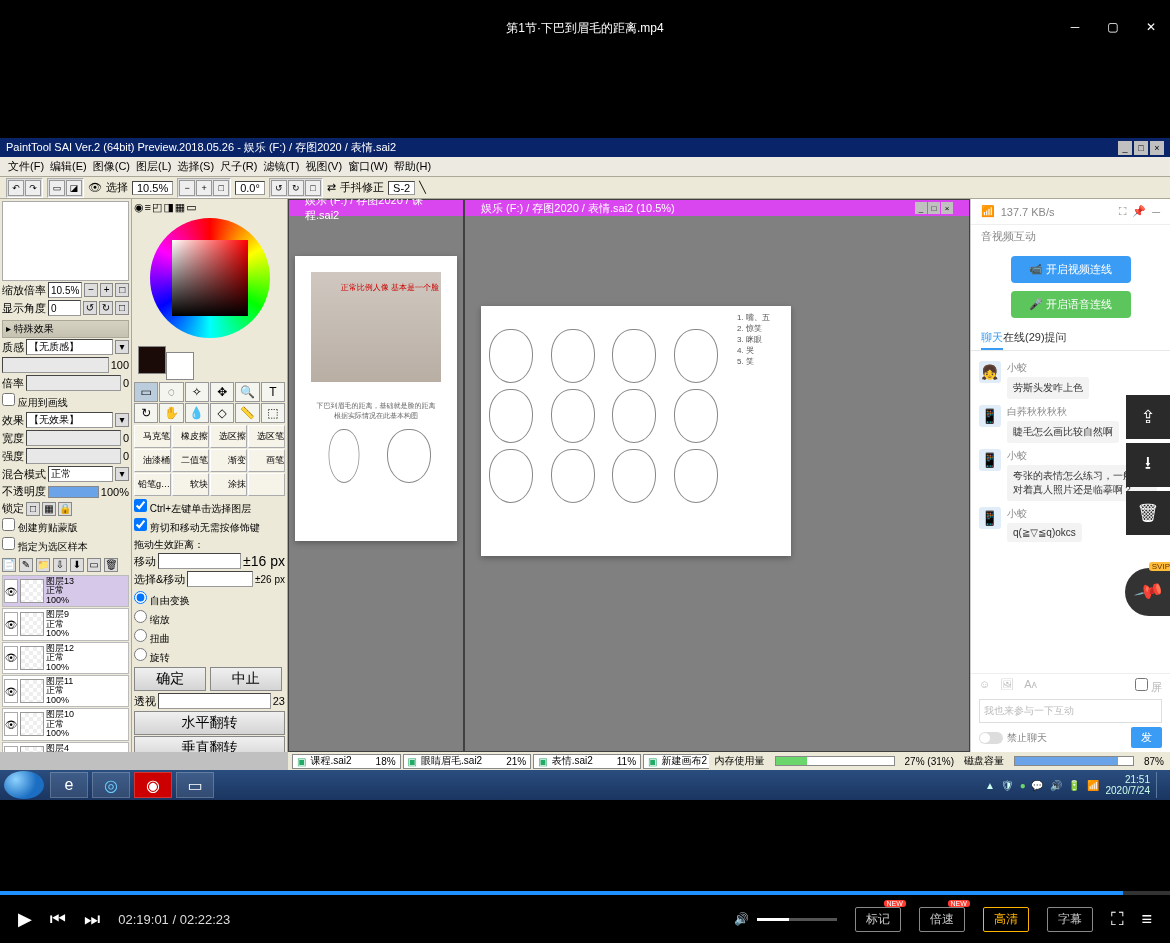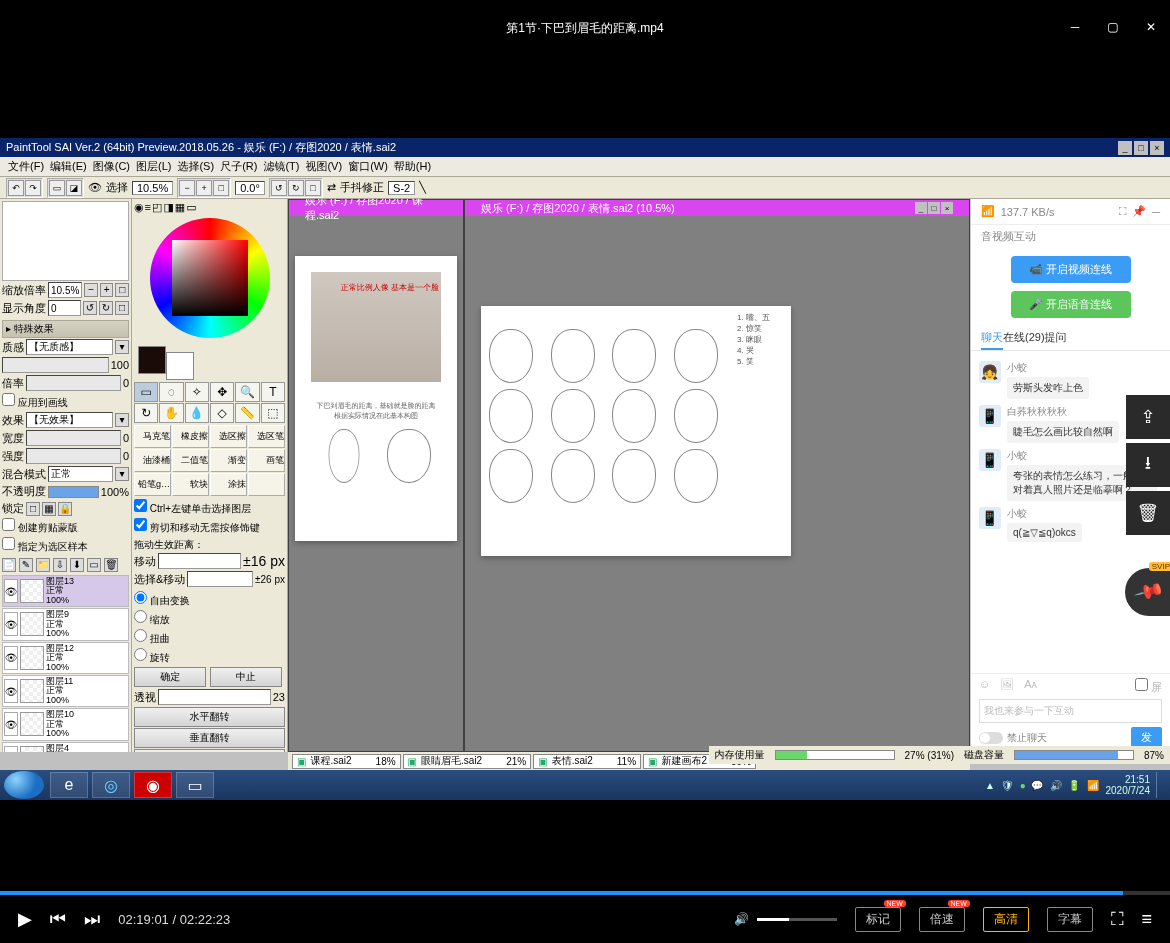--- a/index.html
+++ b/index.html
@@ -30,21 +30,21 @@
 .row label { flex: 0 0 auto; }
 .row .fld { flex: 1; background: #fff; border: 1px inset #999; padding: 0 2px; height: 16px; font-size: 10px; display:flex; align-items:center;}
 .row .pm { width: 14px; height: 14px; background: #ddd; border: 1px solid #888; font-size: 10px; text-align: center; line-height: 12px;}
 .sect-title { background: linear-gradient(#d6d2c2,#c6c2b2); font-size: 10px; padding: 1px 3px; border: 1px solid #aca899; margin-top: 3px;}
 .toolgrid { display: grid; grid-template-columns: repeat(6, 1fr); gap: 1px; margin: 2px 0; }
 .toolgrid .ti { height: 20px; background: #f5f5f0; border: 1px solid #999; font-size: 12px; display: flex; align-items: center; justify-content: center; }
 .toolgrid .ti.sel { background: #bcd; }
 .brush-names { display: grid; grid-template-columns: repeat(4, 1fr); gap: 1px; font-size: 9px; text-align:right; margin-bottom:2px;}
 .brush-names span { background:#f6f3e8; border:1px outset #fff; padding:4px 0;}
 .chklist label { display: block; font-size: 10px; padding: 1px 0;}
-.btnw { background: linear-gradient(#f0f0f0,#d4d4d4); border: 1px solid #888; text-align: center; padding: 2px; margin: 1px 0; font-size: 10px; cursor: pointer;}
+.btnw { background: linear-gradient(#f0f0f0,#d4d4d4); border: 1px solid #888; text-align: center; padding: 2px; margin: 1px 0; font-size: 14px; cursor: pointer;}
 .btnw.half { display:inline-block; width:48%; }
 .layer { display:flex; align-items:center; gap:2px; border:1px solid #bbb; background:#fff; padding:1px; margin:1px 0; }
 .layer.sel { background:#d6c8e8; }
 .layer .eye { width:14px; height:24px; background:#fff; border:1px solid #aaa; font-size:10px; display:flex; align-items:center; justify-content:center;}
 .layer .th { width:24px; height:24px; border:1px solid #999; background:repeating-conic-gradient(#eee 0 25%, #fff 0 50%) 0 0/8px 8px;}
 .layer .lbl { font-size:9px; line-height:1.05;}
 .slider { position:relative; height:12px; background:linear-gradient(to right,#6aa3e8,#6aa3e8 100%, #ddd 0); border:1px solid #888; margin: 1px 0;}
 .canvas { flex: 1; display: flex; flex-direction: column; position: relative; }
 .doc-tabs { position: absolute; bottom: -18px; left: 0; right: 0; height: 18px; background:#ece9d8; display:flex; gap:2px; padding:0 4px; align-items:center; color:#000; font-size:10px;}
 .doc-tabs .tab { background:#fff; border:1px solid #888; padding:0 4px; display:flex; align-items:center; gap:4px; height:15px;}
@@ -66,21 +66,21 @@
 .ctabs span.on { color:#3b9cf5; border-bottom:2px solid #3b9cf5; padding-bottom:3px;}
 .cmsgs { flex:1; overflow:hidden; padding:4px 8px;}
 .cmsg { display:flex; gap:6px; margin:6px 0;}
 .cmsg .ava { width:22px; height:22px; border-radius:3px; background:#e0ecf8; display:flex; align-items:center; justify-content:center; font-size:14px;}
 .cmsg .body .nm { font-size:10px; color:#888;}
 .cmsg .body .bub { background:#f3f3f3; padding:4px 6px; border-radius:3px; font-size:10px; max-width:150px; margin-top:2px;}
 .cinp { border-top:1px solid #eee; padding:4px 8px; display:flex; flex-direction:column; gap:4px;}
 .cinp .icrow { display:flex; gap:10px; color:#bbb;}
 .cinp .box { border:1px solid #ddd; padding:4px; color:#bbb; font-size:10px;}
 .cinp .brow { display:flex; align-items:center; gap:6px;}
-.status { position:absolute; bottom:6px; right:0; height:18px; background:#ece9d8; display:flex; align-items:center; gap:10px; padding:0 6px; font-size:10px; color:#000;}
+.status { position:absolute; bottom:0; right:0; height:18px; background:#ece9d8; display:flex; align-items:center; gap:10px; padding:0 6px; font-size:10px; color:#000;}
 .bar { width:120px; height:10px; border:1px solid #888; position:relative; background:#fff;}
 .bar .fill { position:absolute; top:0; bottom:0; left:0; background:#6aa3e8;}
 .bar.mem .fill{ background:#6bd66b;}
 .taskbar { position:absolute; bottom:0; left:0; right:0; height:30px; background:linear-gradient(#2a4d7f,#1a3560); display:flex; align-items:center; padding:0 4px;}
 .taskbar .start { width:40px; height:28px; background:radial-gradient(circle at 30% 30%,#8fd3ff,#1b6ec2 60%); border-radius:50%; margin-right:4px;}
 .taskbar .titem { width:38px; height:26px; background:rgba(255,255,255,0.1); border:1px solid rgba(255,255,255,0.2); margin:0 2px; display:flex; align-items:center; justify-content:center; font-size:16px;}
 .tray { margin-left:auto; display:flex; align-items:center; gap:6px; color:#cfe; font-size:10px;}
 .tray .clk { text-align:right; line-height:1.1;}
 .sidepanel { position:absolute; right:0; top:395px; display:flex; flex-direction:column; gap:4px;}
 .sidepanel .sp { width:44px; height:44px; background:#2a2a2a; color:#fff; display:flex; align-items:center; justify-content:center; font-size:18px; cursor:pointer;}

